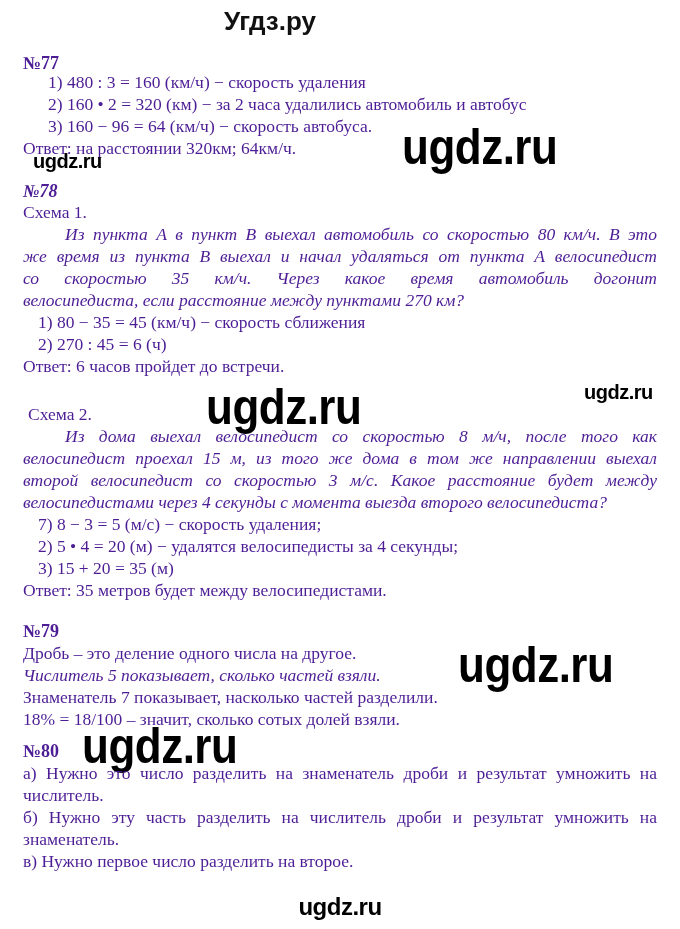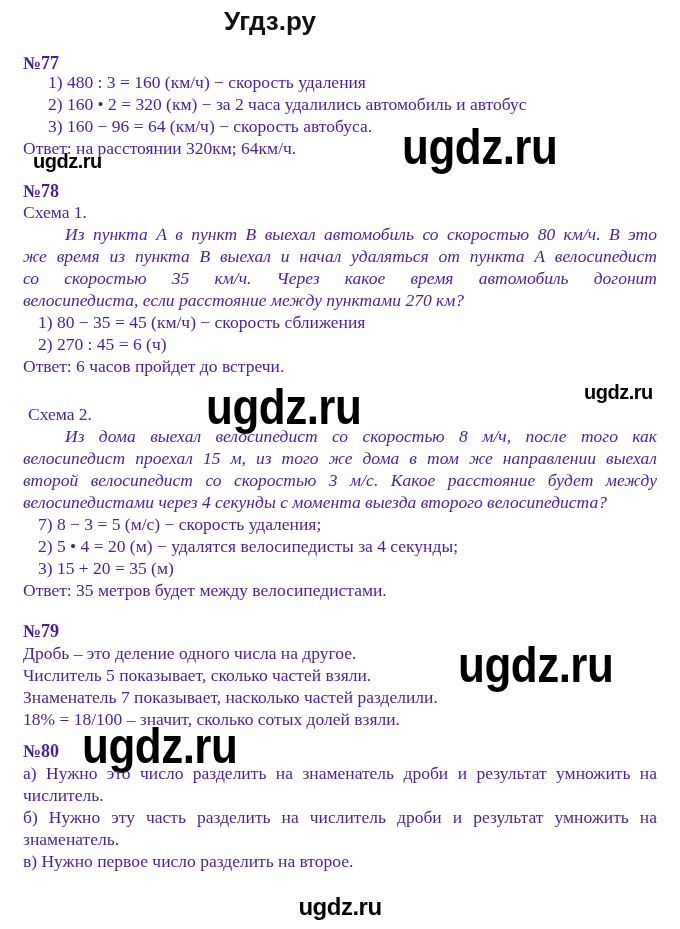--- a/index.html
+++ b/index.html
@@ -26,21 +26,21 @@
   <div class="site-title">Угдз.ру</div>
 
   <div class="txt num" style="left:23px; top:52px;">№77</div>
   <div class="txt" style="left:48px; top:71px;">1) 480 : 3 = 160 (км/ч) − скорость удаления</div>
   <div class="txt" style="left:48px; top:93px;">2) 160 • 2 = 320 (км) − за 2 часа удалились автомобиль и автобус</div>
   <div class="txt" style="left:48px; top:115px;">3) 160 − 96 = 64 (км/ч) − скорость автобуса.</div>
   <div class="txt" style="left:23px; top:137px;">Ответ: на расстоянии 320км; 64км/ч.</div>
   <div class="wm wm-big" style="left:402px; top:118px;">ugdz.ru</div>
   <div class="wm wm-small" style="left:33px; top:150px;">ugdz.ru</div>
 
-  <div class="txt num" style="left:23px; top:180px;">№78</div>
+  <div class="txt num" style="left:23px; top:180px;font-style:italic;">№78</div>
   <div class="txt" style="left:23px; top:201px;">Схема 1.</div>
   <div class="txt ital just" style="left:23px; top:223px; text-indent:42px;">Из пункта А в пункт В выехал автомобиль со скоростью 80 км/ч. В это</div>
   <div class="txt ital just" style="left:23px; top:245px;">же время из пункта В выехал и начал удаляться от пункта А велосипедист</div>
   <div class="txt ital just" style="left:23px; top:267px;">со скоростью 35 км/ч. Через какое время автомобиль догонит</div>
   <div class="txt ital just-last" style="left:23px; top:289px;">велосипедиста, если расстояние между пунктами 270 км?</div>
   <div class="txt" style="left:38px; top:311px;">1) 80 − 35 = 45 (км/ч) − скорость сближения</div>
   <div class="txt" style="left:38px; top:333px;">2) 270 : 45 = 6 (ч)</div>
   <div class="txt" style="left:23px; top:355px;">Ответ: 6 часов пройдет до встречи.</div>
 
   <div class="wm wm-big" style="left:206px; top:378px;">ugdz.ru</div>
@@ -51,21 +51,21 @@
   <div class="txt ital just" style="left:23px; top:447px;">велосипедист проехал 15 м, из того же дома в том же направлении выехал</div>
   <div class="txt ital just" style="left:23px; top:469px;">второй велосипедист со скоростью 3 м/с. Какое расстояние будет между</div>
   <div class="txt ital just-last" style="left:23px; top:491px;">велосипедистами через 4 секунды с момента выезда второго велосипедиста?</div>
   <div class="txt" style="left:38px; top:513px;">7) 8 − 3 = 5 (м/с) − скорость удаления;</div>
   <div class="txt" style="left:38px; top:535px;">2) 5 • 4 = 20 (м) − удалятся велосипедисты за 4 секунды;</div>
   <div class="txt" style="left:38px; top:557px;text-align:right;">3) 15 + 20 = 35 (м)</div>
   <div class="txt" style="left:23px; top:579px;">Ответ: 35 метров будет между велосипедистами.</div>
 
   <div class="txt num" style="left:23px; top:620px;">№79</div>
   <div class="txt" style="left:23px; top:642px;">Дробь – это деление одного числа на другое.</div>
-  <div class="txt" style="left:23px; top:664px;">Числитель 5 показывает, сколько частей взяли.</div>
+  <div class="txt" style="left:23px; top:664px;font-style:italic;">Числитель 5 показывает, сколько частей взяли.</div>
   <div class="txt" style="left:23px; top:686px;">Знаменатель 7 показывает, насколько частей разделили.</div>
   <div class="txt" style="left:23px; top:708px;">18% = 18/100 – значит, сколько сотых долей взяли.</div>
   <div class="wm wm-big" style="left:458px; top:636px;">ugdz.ru</div>
 
   <div class="wm wm-big" style="left:82px; top:717px;">ugdz.ru</div>
   <div class="txt num" style="left:23px; top:740px;">№80</div>
   <div class="txt just" style="left:23px; top:762px;">а) Нужно это число разделить на знаменатель дроби и результат умножить на</div>
   <div class="txt" style="left:23px; top:784px;">числитель.</div>
   <div class="txt just" style="left:23px; top:806px;">б) Нужно эту часть разделить на числитель дроби и результат умножить на</div>
   <div class="txt" style="left:23px; top:828px;">знаменатель.</div>

